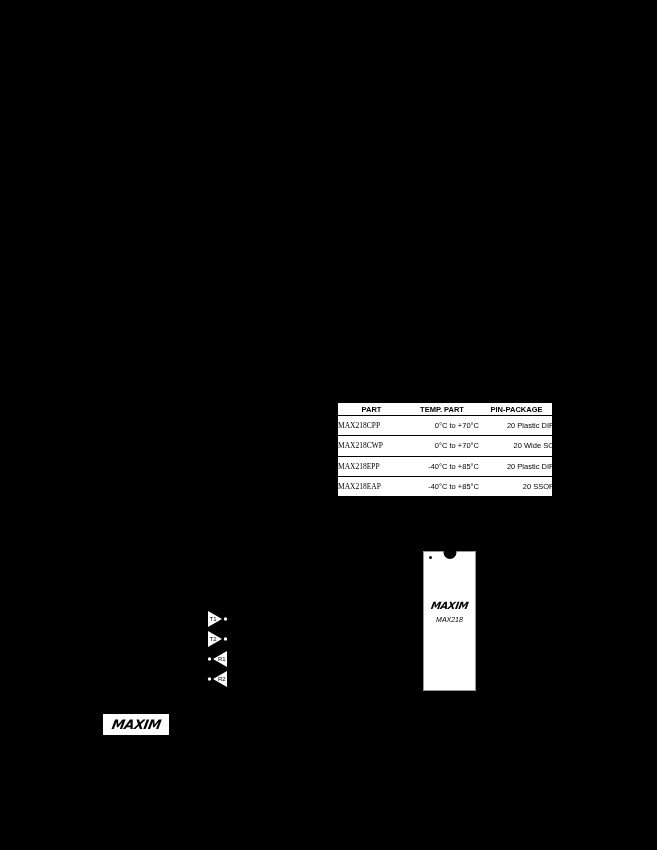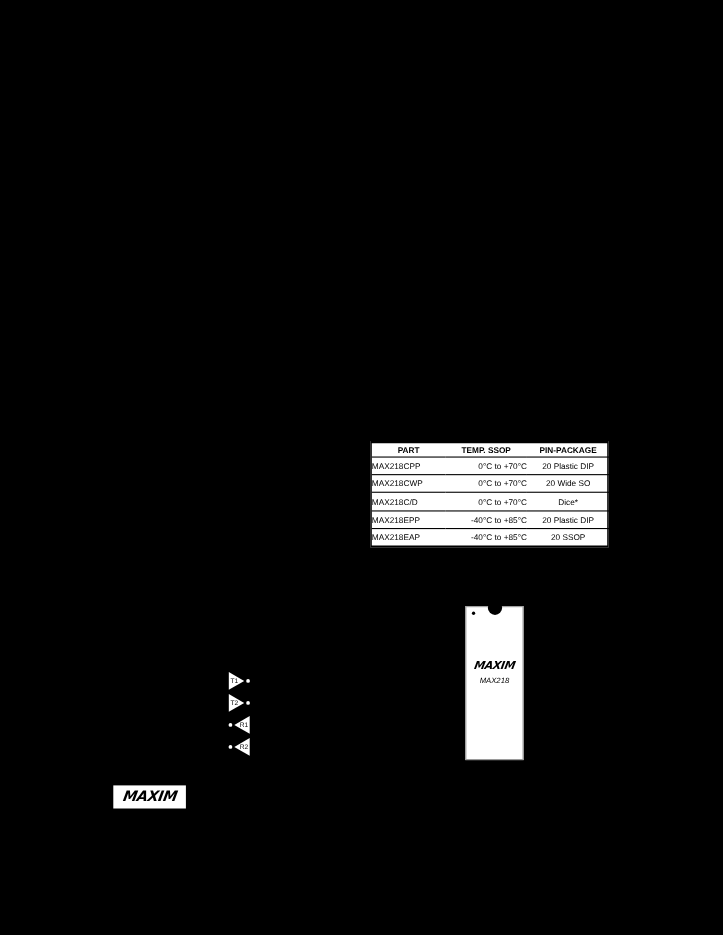--- a/index.html
+++ b/index.html
@@ -33,23 +33,23 @@
     font-weight:bold;text-align:center;
     border-bottom:1px solid #000;
     height:12px;padding:0;
   }
   table.ordering td{
     border-bottom:1px solid #000;
     height:11px;padding:0;
     white-space:nowrap;overflow:hidden;
   }
   table.ordering tr:last-child td{border-bottom:none;margin-left:37px;}
-  td.part-col{text-align:left;padding-left:8px;}
+  td.part-col{text-align:left;padding-left:8px;font-family:Liberation Serif, serif;}
   td.temp-col{text-align:right;}
-  td.pkg-col{text-align:center;padding-left:9px;}
+  td.pkg-col{text-align:right;padding-left:9px;}
 
   
   .buffers{
     position:absolute;left:204px;top:610px;
     display:flex;flex-direction:column;gap:2px;
   }
   .buffer{width:28px;height:18px;display:block;}
 
   
   .chip{
@@ -105,39 +105,34 @@
   <div class="ordering-table-wrap">
     <table class="ordering">
       <colgroup>
           <col class="c1">
           <col class="c2">
           <col class="c3">
         </colgroup>
       <thead>
         <tr>
           <th>PART</th>
-          <th>TEMP. SSOP</th>
+          <th>TEMP. PART</th>
           <th>PIN-PACKAGE</th>
         </tr>
       </thead>
       <tbody>
         <tr>
           <td class="part-col">MAX218CPP</td>
           <td class="temp-col">0°C to +70°C</td>
           <td class="pkg-col">20 Plastic DIP</td>
         </tr>
         <tr>
           <td class="part-col">MAX218CWP</td>
           <td class="temp-col">0°C to +70°C</td>
           <td class="pkg-col">20 Wide SO</td>
-        </tr>
-        <tr>
-          <td class="part-col">MAX218C/D</td>
-          <td class="temp-col">0°C to +70°C</td>
-          <td class="pkg-col">Dice*</td>
         </tr>
         <tr>
           <td class="part-col">MAX218EPP</td>
           <td class="temp-col">-40°C to +85°C</td>
           <td class="pkg-col">20 Plastic DIP</td>
         </tr>
         <tr>
           <td class="part-col">MAX218EAP</td>
           <td class="temp-col">-40°C to +85°C</td>
           <td class="pkg-col">20 SSOP</td>

